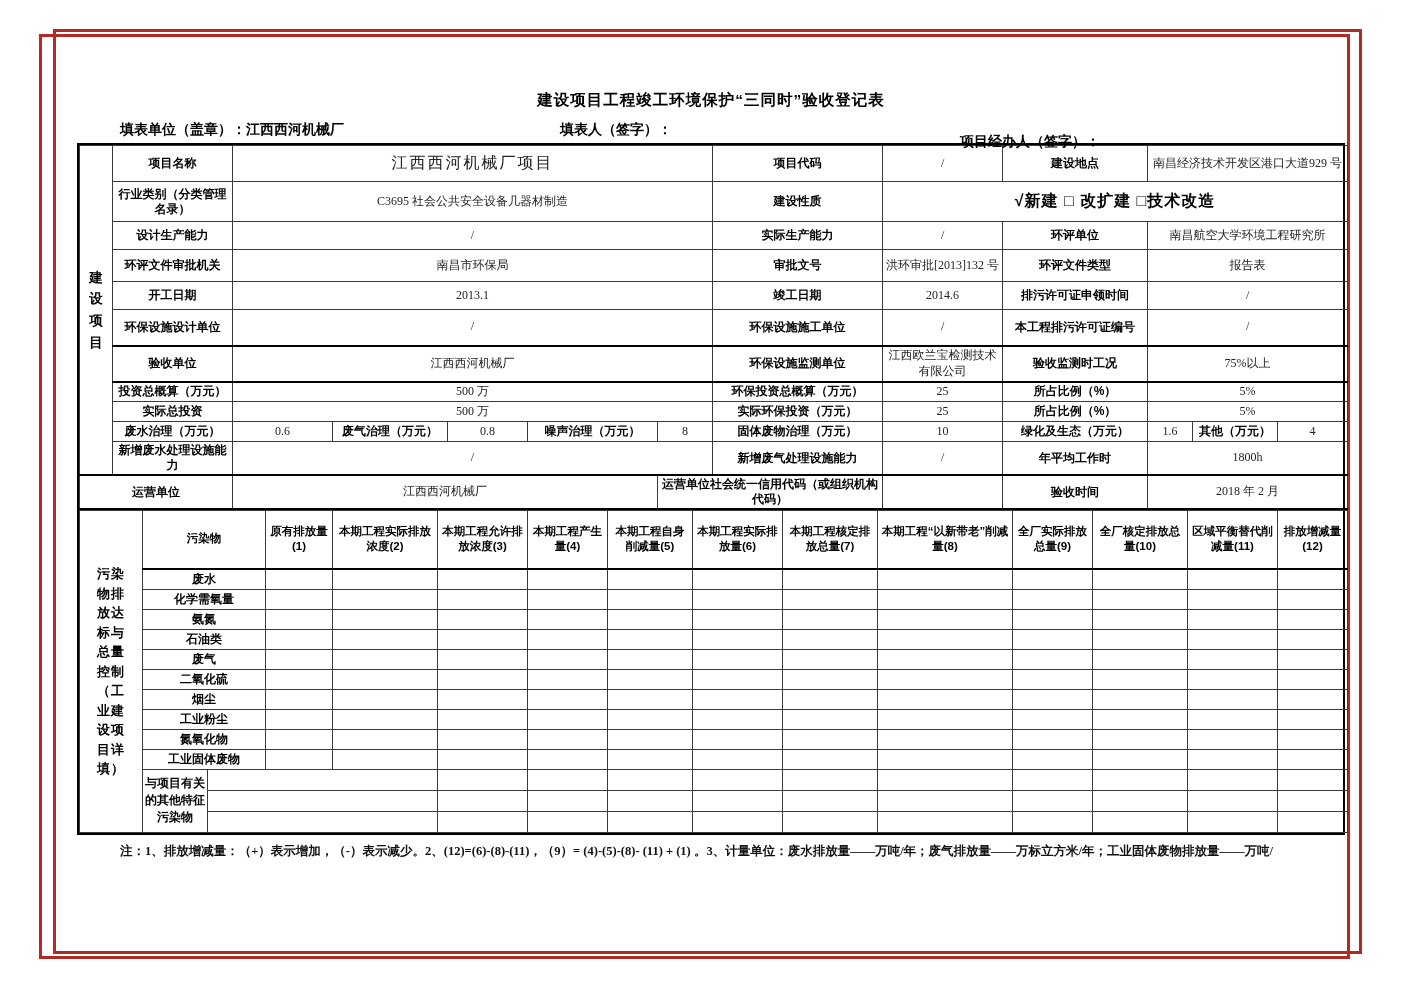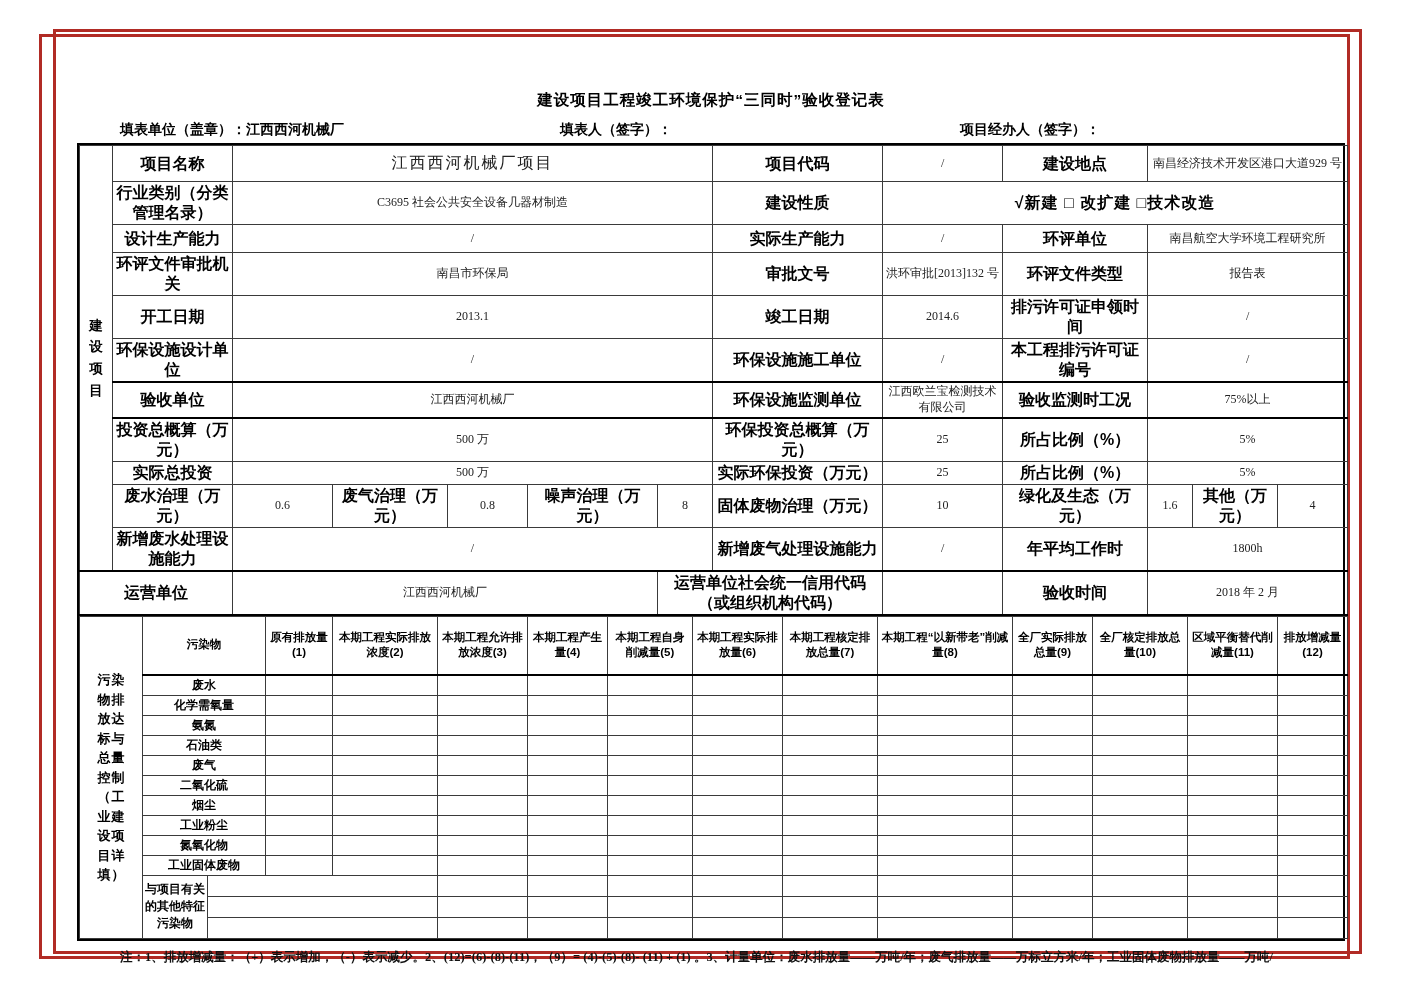--- a/index.html
+++ b/index.html
@@ -5,37 +5,37 @@
   html,body{margin:0;padding:0;background:#ffffff;width:1403px;height:992px;overflow:hidden;
     font-family:"Liberation Sans",sans-serif;}
   .frame{position:absolute;box-sizing:border-box;border:3px solid #b12b25;}
   .frame-a{left:39px;top:34px;width:1311px;height:925px;}
   .frame-b{left:53px;top:29px;width:1309px;height:925px;}
   .content{position:absolute;left:77px;top:90px;width:1268px;}
   .title{text-align:center;font-weight:700;font-size:15.5px;color:#000;letter-spacing:1px;}
   .meta-row{position:relative;height:26px;margin-top:6px;font-weight:700;font-size:14px;color:#000;}
   .m1{position:absolute;left:43px;top:4px;}
   .m2{position:absolute;left:483px;top:4px;}
-  .m3{position:absolute;left:883px;top:4px;text-align:right;}
+  .m3{position:absolute;left:883px;top:16px;text-align:right;}
   .tablewrap{border:2px solid #000;}
   table.t{border-collapse:collapse;table-layout:fixed;width:1268px;}
   table.tbl-top{border-bottom:2px solid #000;}
   .t td{border:1px solid #3a3a3a;text-align:center;vertical-align:middle;padding:1px 2px;overflow:hidden;}
   tr.t2 td{border-top:2px solid #000;}
-  .lb{font-family:"Liberation Sans",sans-serif;font-weight:700;font-size:16px;color:#000;line-height:1.25;}
+  .lb{font-family:"Liberation Sans",sans-serif;font-weight:700;font-size:12px;color:#000;line-height:1.25;}
   .vl{font-family:"Liberation Serif",serif;font-weight:400;font-size:12px;color:#222;line-height:1.3;}
   .big{font-size:16px;letter-spacing:2px;}
   .chk{font-weight:700;font-family:"Liberation Sans",sans-serif;color:#000;letter-spacing:1px;}
   .hd{font-family:"Liberation Sans",sans-serif;font-weight:700;font-size:11.5px;color:#000;line-height:1.35;}
   .pn{font-family:"Liberation Sans",sans-serif;font-weight:700;font-size:12px;color:#000;}
   .vcell{vertical-align:middle;}
   .vtext{margin:0 auto;word-break:break-all;font-weight:700;color:#000;
     font-family:"Liberation Sans",sans-serif;}
   .w1{width:15px;font-size:13.5px;line-height:1.6;}
-  .w2{width:29px;font-size:13px;line-height:1.5;letter-spacing:1px;text-align:right;}
+  .w2{width:29px;font-size:13px;line-height:1.5;letter-spacing:1px;}
   .note{margin-top:8px;font-family:"Liberation Serif",serif;font-size:12.5px;color:#111;font-weight:600;}
   .note .n1{padding-left:43px;line-height:1.4;}
   .note .n2{padding-left:68px;margin-top:10px;line-height:1.4;}
   
   tr.hr1{height:36px;} tr.hr2{height:40px;} tr.hr3{height:28px;margin-top:31px;} tr.hr4{height:32px;}
   tr.hr5{height:28px;margin-top:13px;} tr.hr6{height:36px;padding-left:44px;} tr.hr7{height:36px;}
   tr.hfin{height:20px;} tr.hr12{height:20px;padding-left:8px;}
   tr.phead{height:58px;} tr.prow{height:19px;} tr.psub{height:21px;}
 </style>
 </head>

